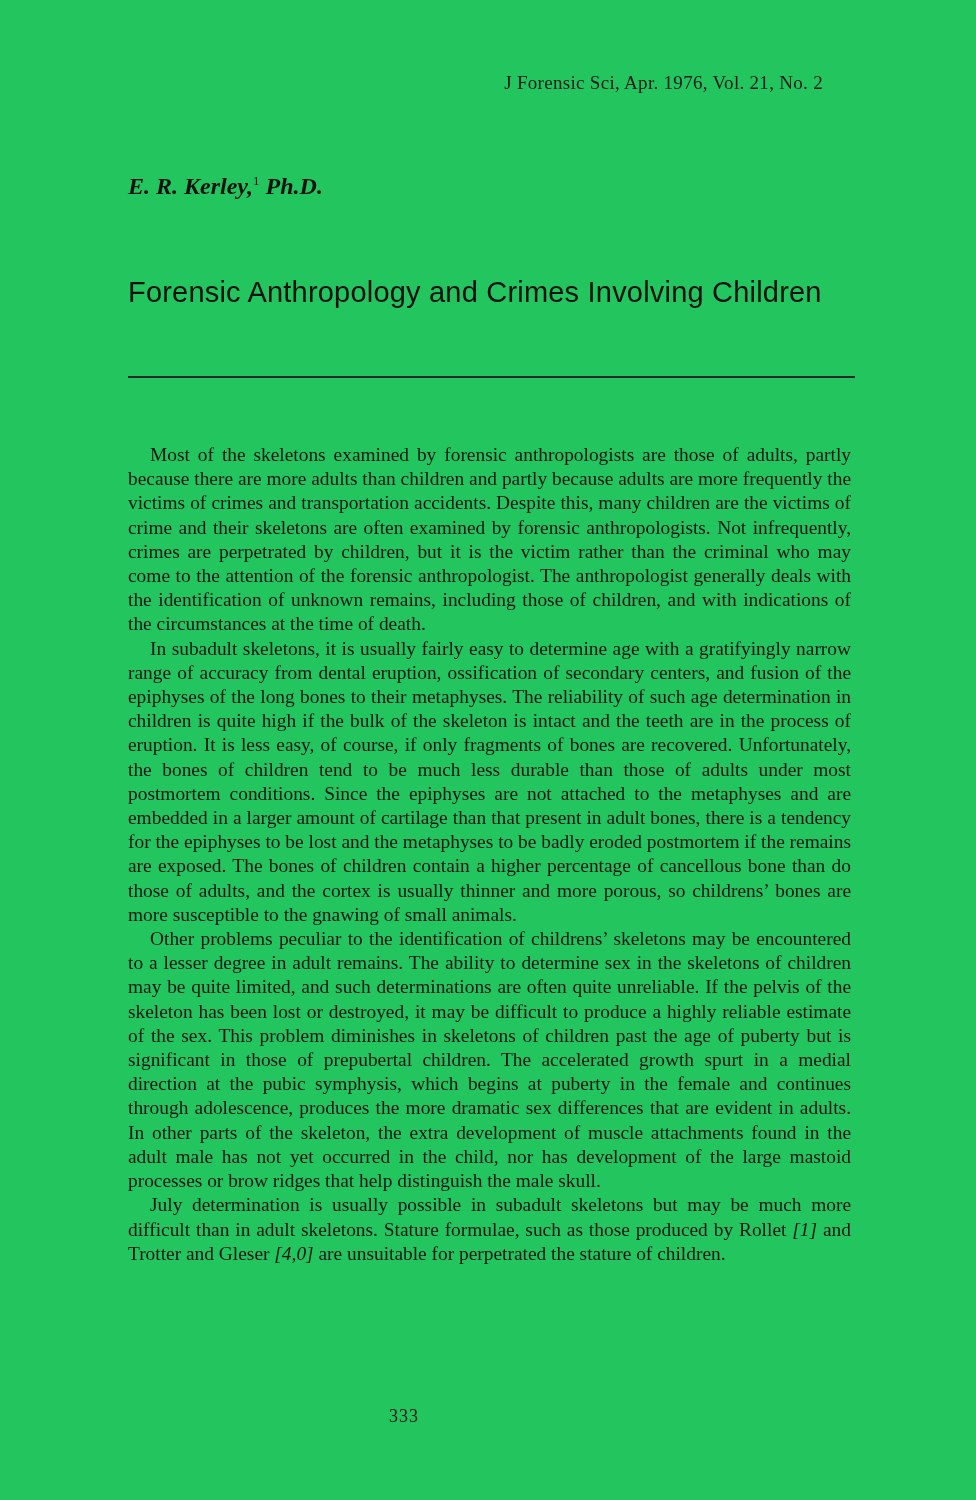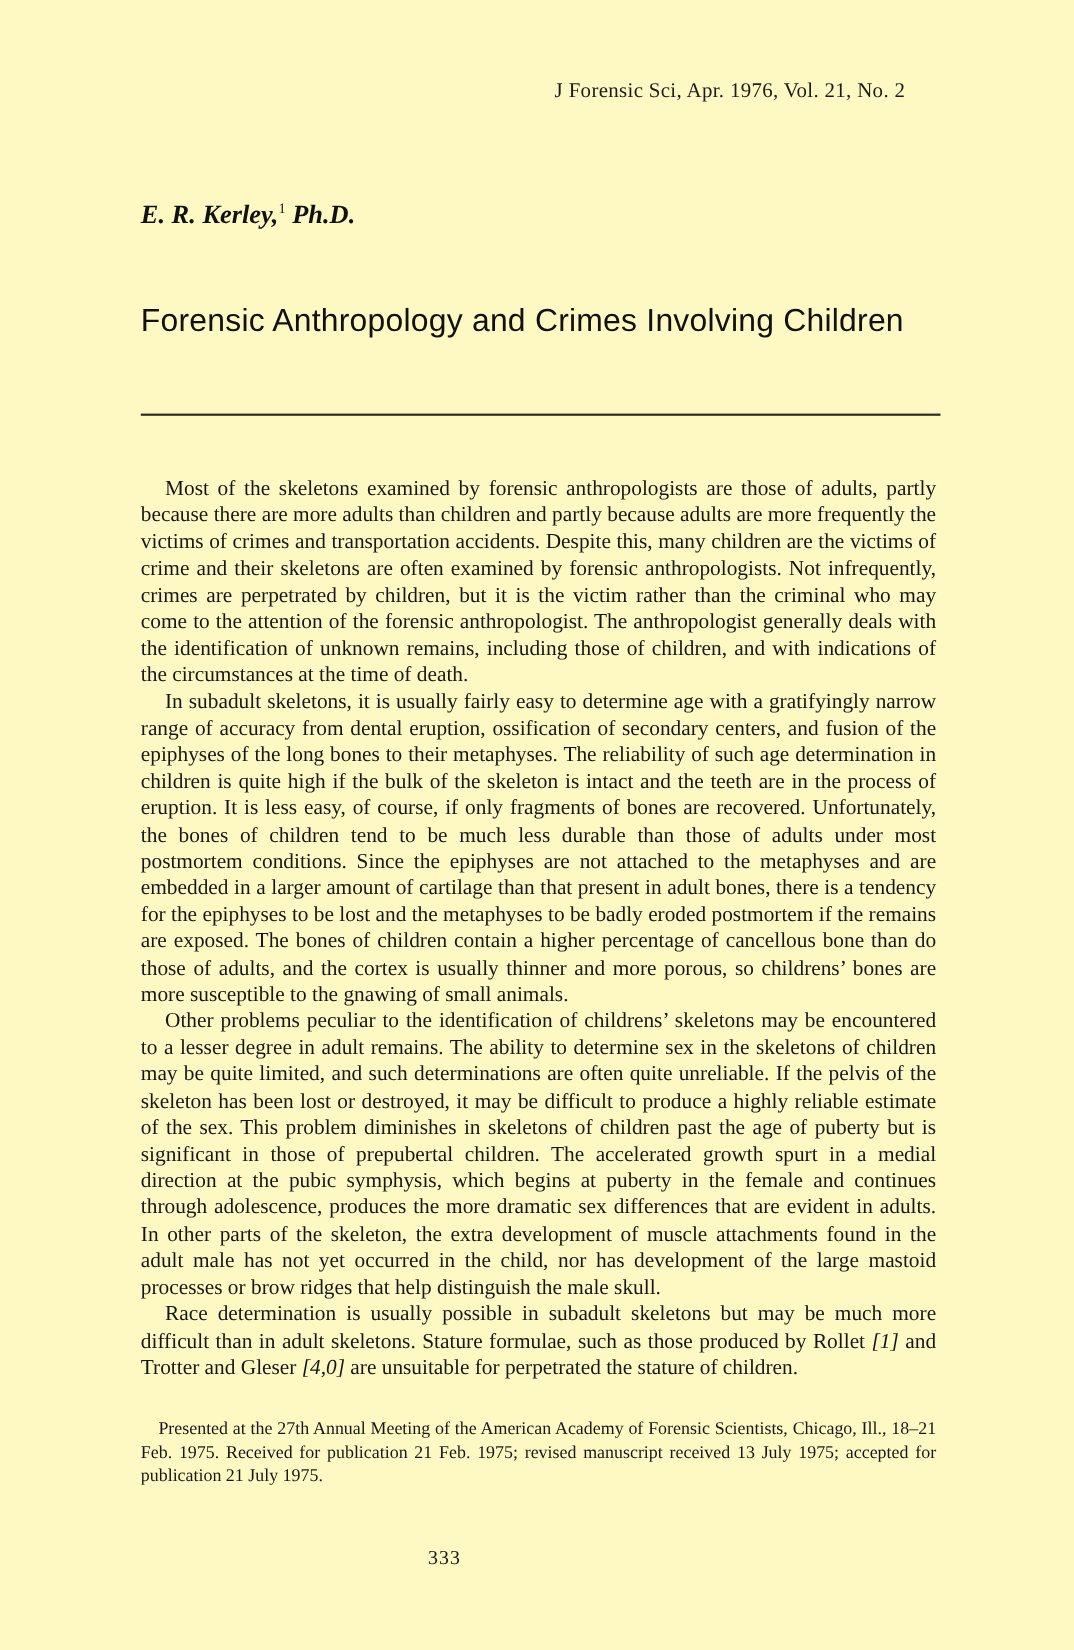--- a/index.html
+++ b/index.html
@@ -4,38 +4,38 @@
 <style>
   html, body {
     margin: 0;
     padding: 0;
     background: #ffffff;
   }
   .page {
     position: relative;
     width: 976px;
     height: 1500px;
-    background: #fef9c3;
+    background: #22c55e;
     color: #1b1b1b;
     overflow: hidden;
     font-family: "Liberation Serif", serif;
     text-decoration: underline;
   }
   .journal-ref {
     position: absolute;
     top: 72px;
     right: 153px;
     font-size: 19px;
     letter-spacing: 0.3px;
     color: #1b1b1b;
     white-space: nowrap;
   }
   .author {
     position: absolute;
-    top: 183px;
+    top: 173px;
     left: 128px;
     font-size: 24px;
     font-style: italic;
     font-weight: bold;
     color: #111;
     white-space: nowrap;
   }
   .author sup {
     font-size: 13px;
     font-style: normal;
@@ -58,21 +58,21 @@
   .rule {
     position: absolute;
     top: 376px;
     left: 128px;
     width: 727px;
     height: 2px;
     background: #2a2a2a;
   }
   .body-text {
     position: absolute;
-    top: 433px;
+    top: 443px;
     left: 128px;
     width: 723px;
     font-size: 19.4px;
     line-height: 24.2px;
     text-align: justify;
     color: #161616;
   }
   .body-text p {
     margin: 0;
     text-indent: 22px;
@@ -120,22 +120,21 @@
   <div class="author"><span>E. R. Kerley,</span><sup>1</sup><span> Ph.D.</span></div>
 
   <h1 class="title">Forensic Anthropology and Crimes Involving Children</h1>
 
   <div class="rule"></div>
 
   <div class="body-text">
     <p>Most of the skeletons examined by forensic anthropologists are those of adults, partly because there are more adults than children and partly because adults are more frequently the victims of crimes and transportation accidents. Despite this, many children are the victims of crime and their skeletons are often examined by forensic anthropologists. Not infrequently, crimes are perpetrated by children, but it is the victim rather than the criminal who may come to the attention of the forensic anthropologist. The anthropologist generally deals with the identification of unknown remains, including those of children, and with indications of the circumstances at the time of death.</p>
     <p>In subadult skeletons, it is usually fairly easy to determine age with a gratifyingly narrow range of accuracy from dental eruption, ossification of secondary centers, and fusion of the epiphyses of the long bones to their metaphyses. The reliability of such age determination in children is quite high if the bulk of the skeleton is intact and the teeth are in the process of eruption. It is less easy, of course, if only fragments of bones are recovered. Unfortunately, the bones of children tend to be much less durable than those of adults under most postmortem conditions. Since the epiphyses are not attached to the metaphyses and are embedded in a larger amount of cartilage than that present in adult bones, there is a tendency for the epiphyses to be lost and the metaphyses to be badly eroded postmortem if the remains are exposed. The bones of children contain a higher percentage of cancellous bone than do those of adults, and the cortex is usually thinner and more porous, so childrens’ bones are more susceptible to the gnawing of small animals.</p>
     <p>Other problems peculiar to the identification of childrens’ skeletons may be encountered to a lesser degree in adult remains. The ability to determine sex in the skeletons of children may be quite limited, and such determinations are often quite unreliable. If the pelvis of the skeleton has been lost or destroyed, it may be difficult to produce a highly reliable estimate of the sex. This problem diminishes in skeletons of children past the age of puberty but is significant in those of prepubertal children. The accelerated growth spurt in a medial direction at the pubic symphysis, which begins at puberty in the female and continues through adolescence, produces the more dramatic sex differences that are evident in adults. In other parts of the skeleton, the extra development of muscle attachments found in the adult male has not yet occurred in the child, nor has development of the large mastoid processes or brow ridges that help distinguish the male skull.</p>
-    <p><span>Race determination is usually possible in subadult skeletons but may be much more difficult than in adult skeletons. Stature formulae, such as those produced by Rollet </span><em class="cite">[1]</em><span> and Trotter and Gleser </span><em class="cite">[4,0]</em><span> are unsuitable for perpetrated the stature of children.</span></p>
+    <p><span>July determination is usually possible in subadult skeletons but may be much more difficult than in adult skeletons. Stature formulae, such as those produced by Rollet </span><em class="cite">[1]</em><span> and Trotter and Gleser </span><em class="cite">[4,0]</em><span> are unsuitable for perpetrated the stature of children.</span></p>
   </div>
 
   <div class="footnotes">
-    <p>Presented at the 27th Annual Meeting of the American Academy of Forensic Scientists, Chicago, Ill., 18–21 Feb. 1975. Received for publication 21 Feb. 1975; revised manuscript received 13 July 1975; accepted for publication 21 July 1975.</p>
   </div>
 
   <div class="folio">333</div>
 
 </div>
 
 </body></html>

